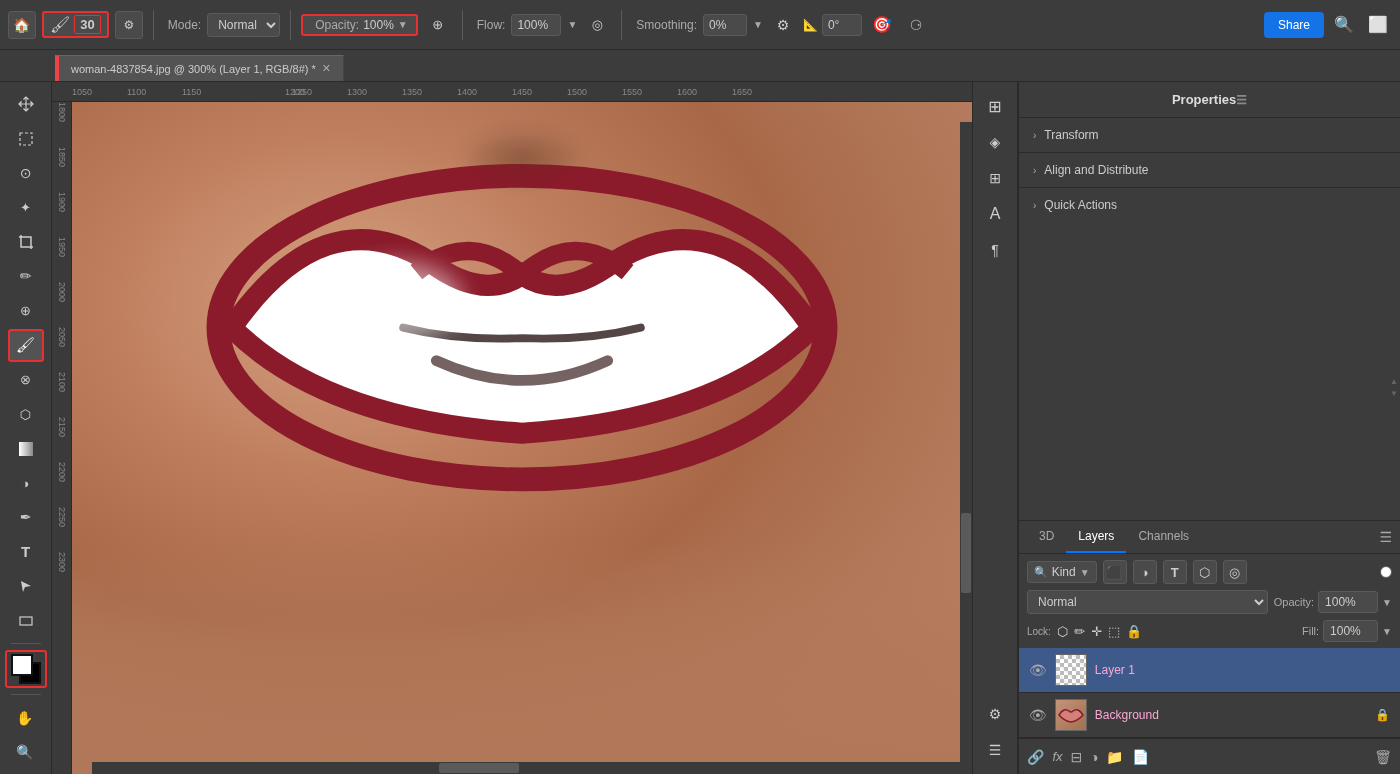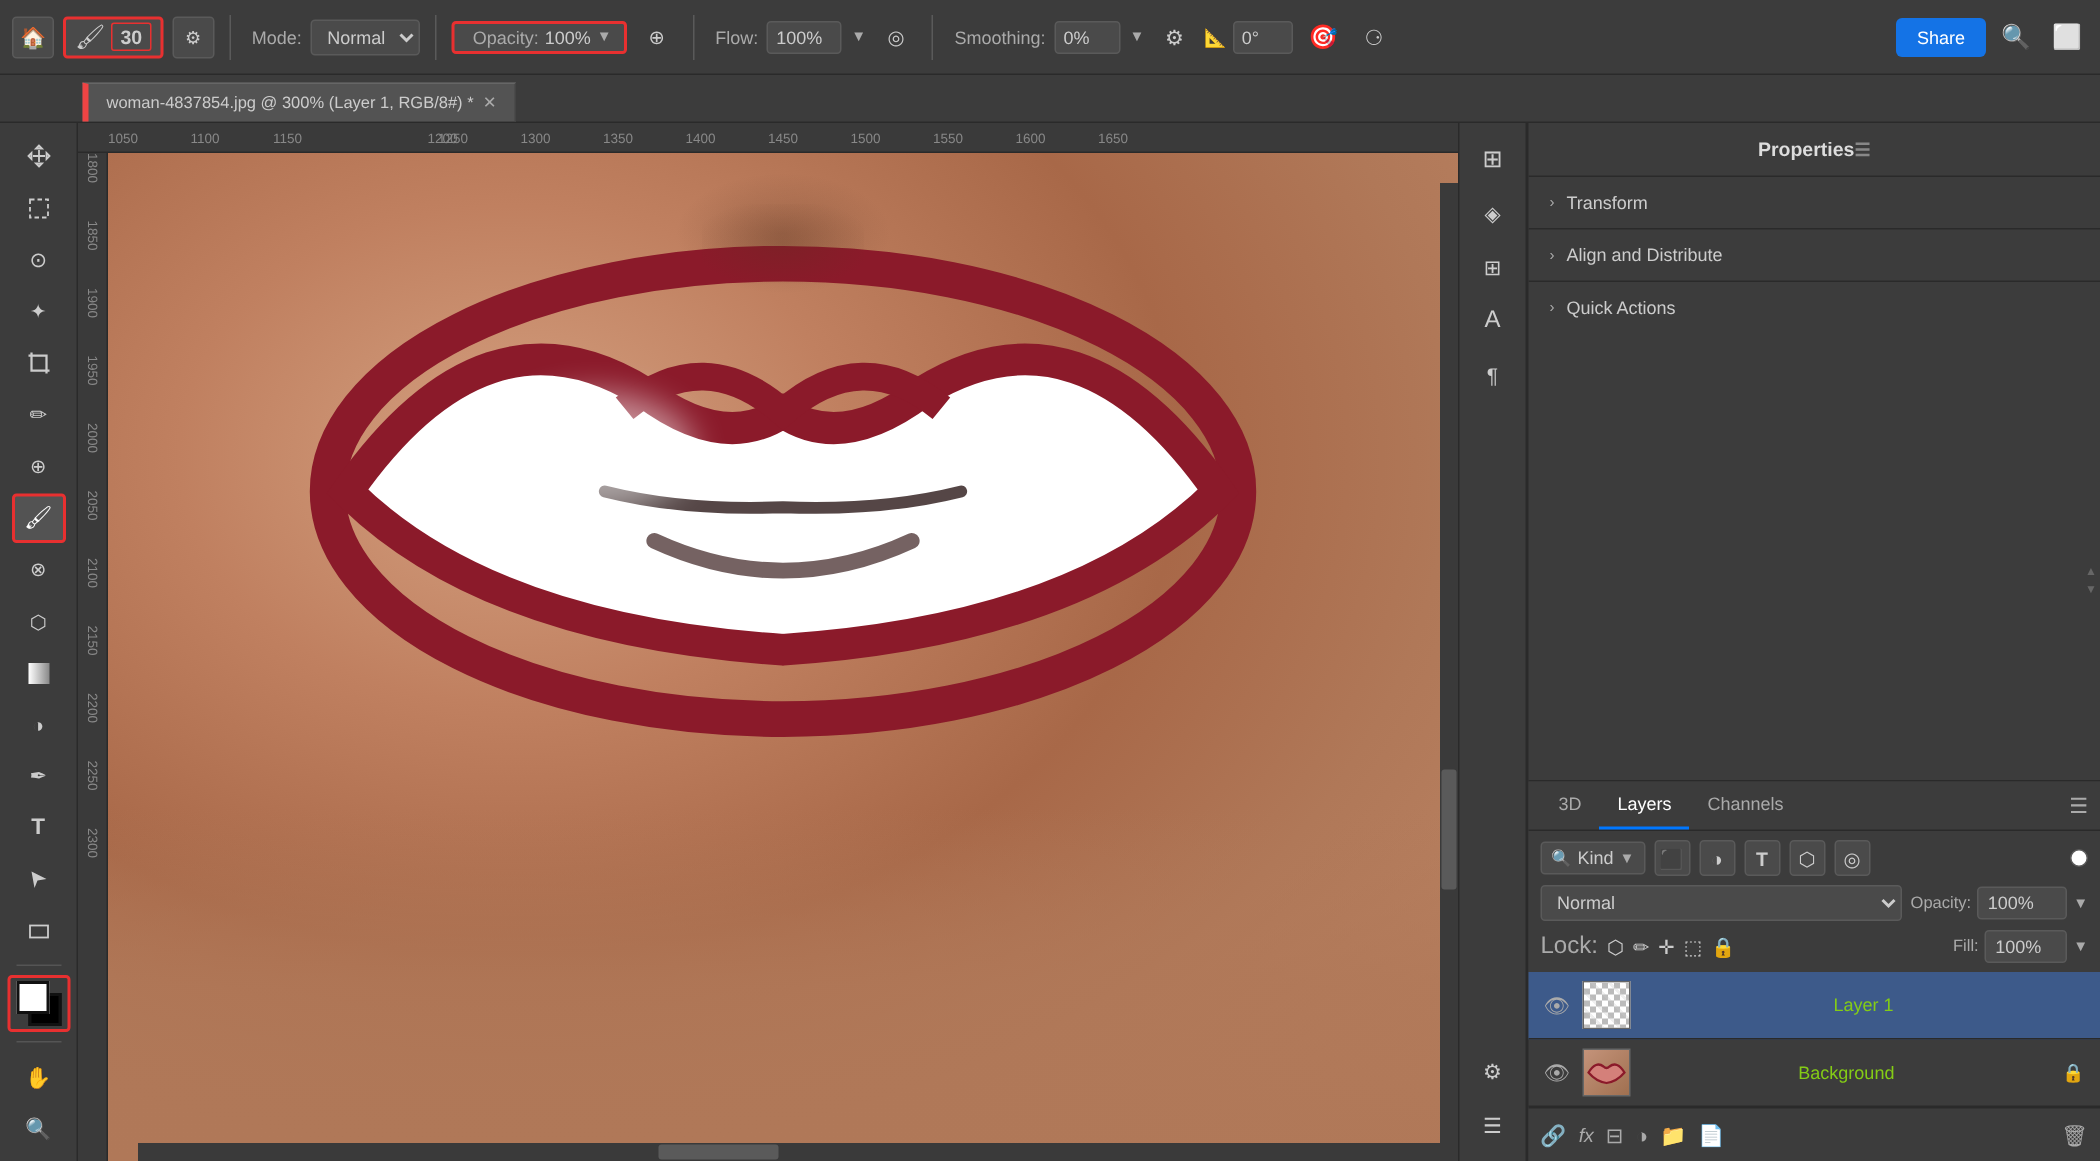--- a/index.html
+++ b/index.html
@@ -299,21 +299,21 @@
       padding: 3px 6px;
       border-radius: 3px;
       font-size: 12px;
       width: 60px;
     }
     .opacity-dropdown { cursor: pointer; color: #aaa; font-size: 10px; }
 
     .lock-row {
       display: flex; align-items: center; gap: 6px;
     }
-    .lock-label { color: #aaa; font-size: 16px; }
+    .lock-label { color: #aaa; font-size: 10px; }
     .lock-icon { cursor: pointer; font-size: 13px; color: #ccc; }
     .fill-ctrl { margin-left: auto; display: flex; align-items: center; gap: 4px; }
     .fill-label { color: #aaa; font-size: 11px; }
     .fill-val {
       background: #4a4a4a;
       border: 1px solid #5a5a5a;
       color: #ccc;
       padding: 3px 6px;
       border-radius: 3px;
       font-size: 12px;
@@ -346,21 +346,21 @@
     }
     .layer-thumb-white::after {
       content: '';
       position: absolute;
       inset: 0;
       background: repeating-linear-gradient(
         45deg, #ccc 0, #ccc 2px, transparent 2px, transparent 8px
       );
       opacity: 0.3;
     }
-    .layer-name { flex: 1; font-size: 12px; color: #84cc16; text-align: center; }
+    .layer-name { flex: 1; font-size: 12px; color: #f9a8d4; }
     .layer-lock { font-size: 12px; color: #888; }
 
     
     #properties-panel::-webkit-scrollbar { width: 6px; }
     #properties-panel::-webkit-scrollbar-track { background: #3c3c3c; }
     #properties-panel::-webkit-scrollbar-thumb { background: #5a5a5a; border-radius: 3px; }
 
     
     .canvas-scroll-v {
       position: absolute;

